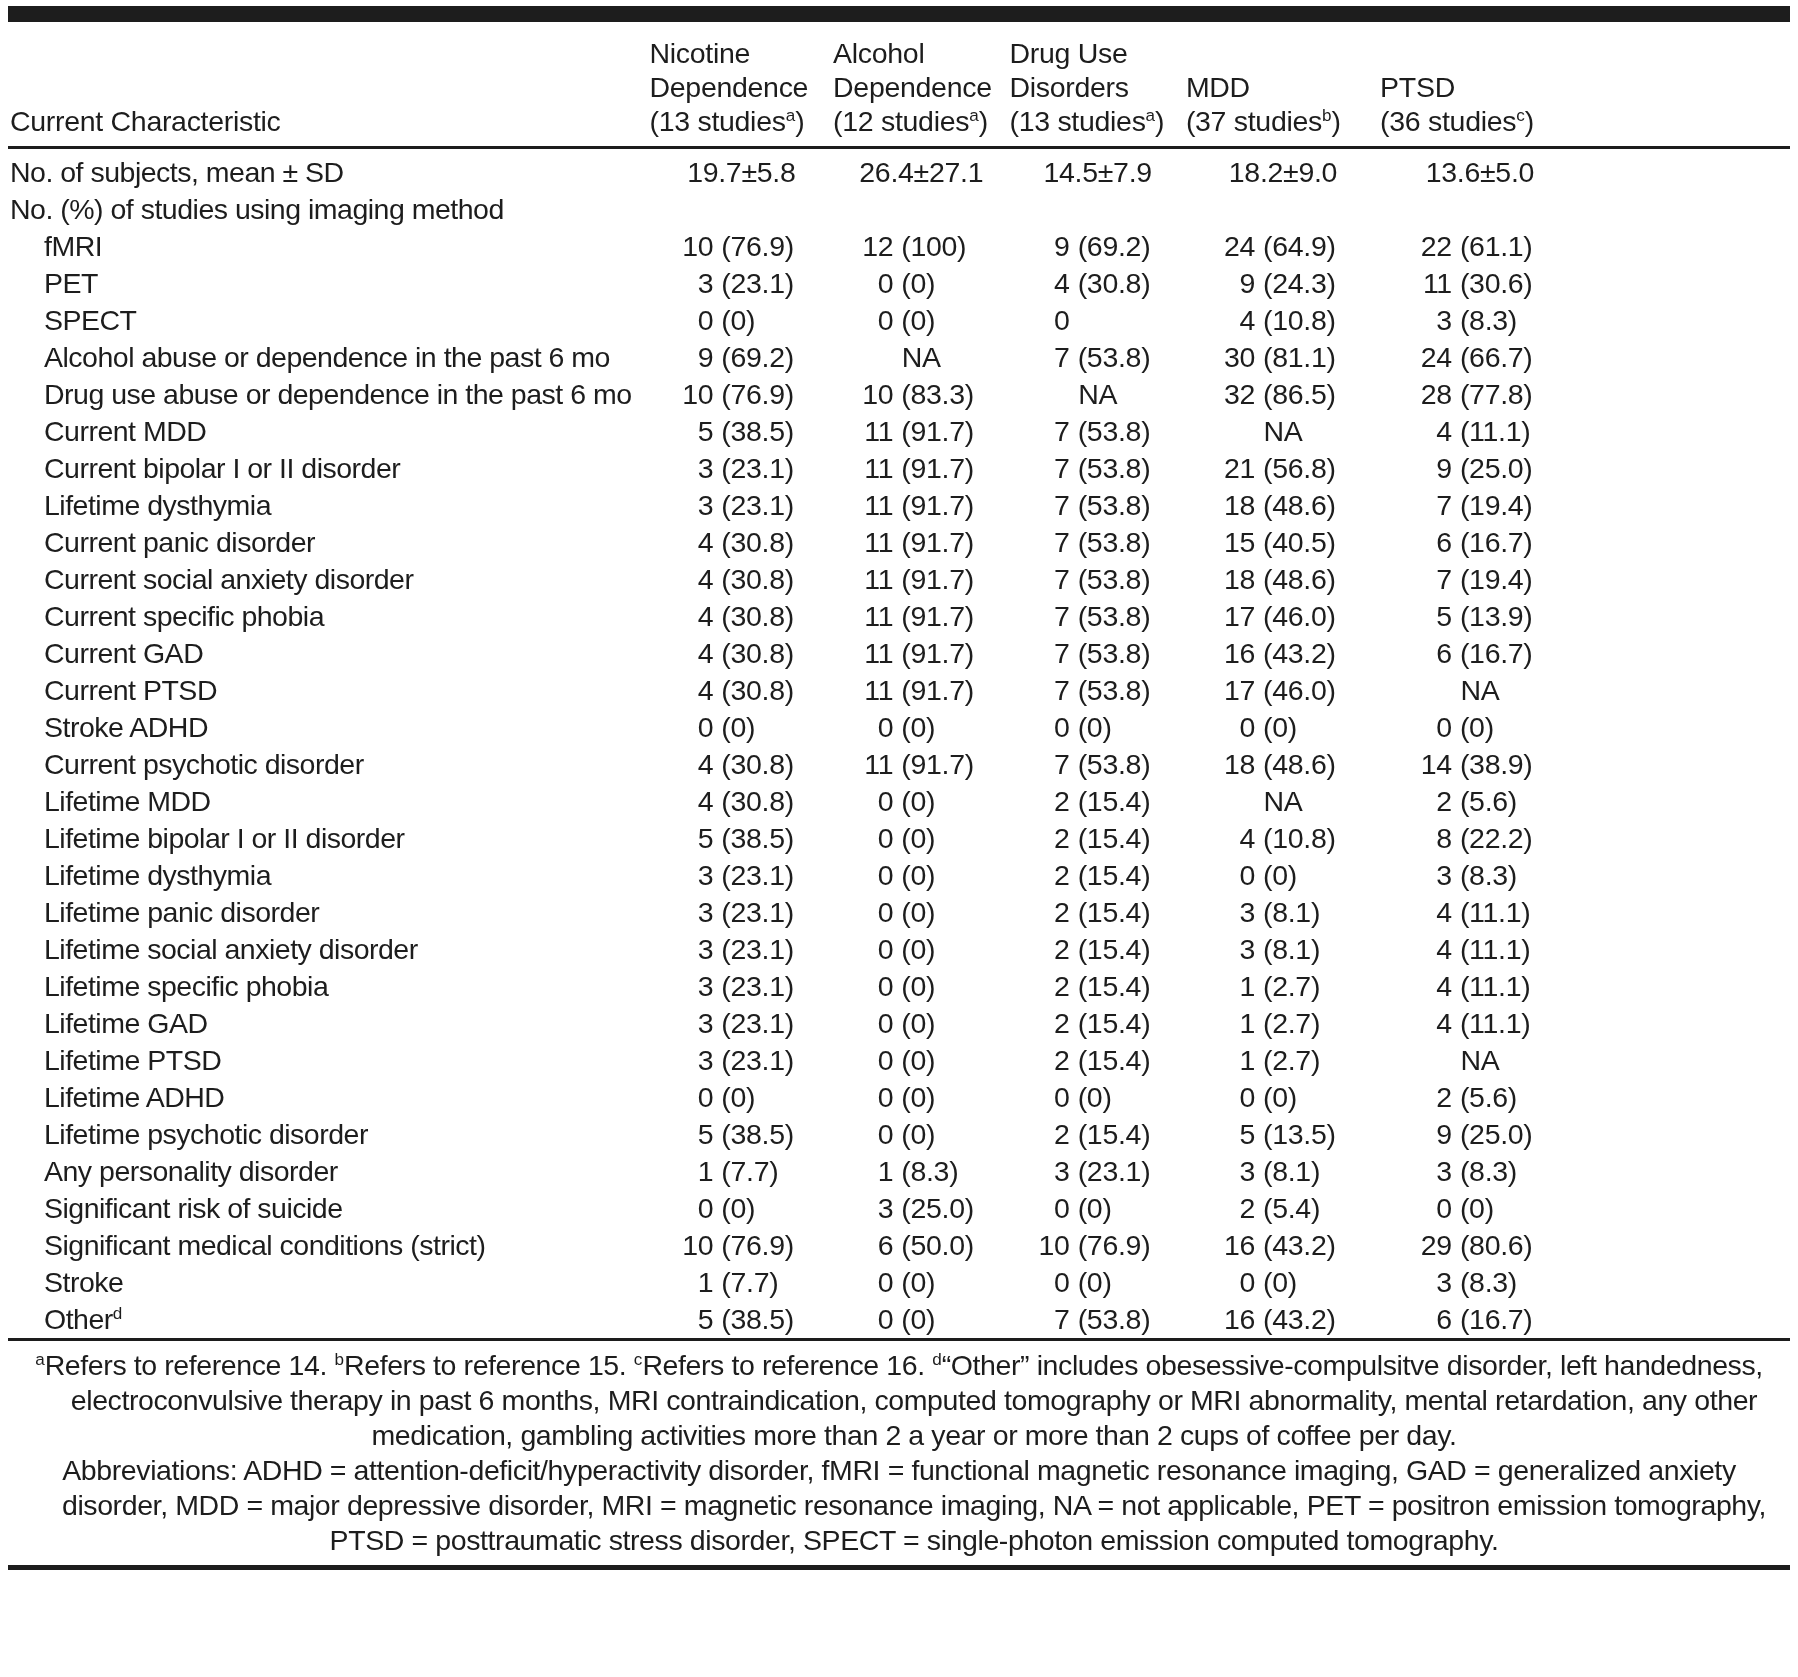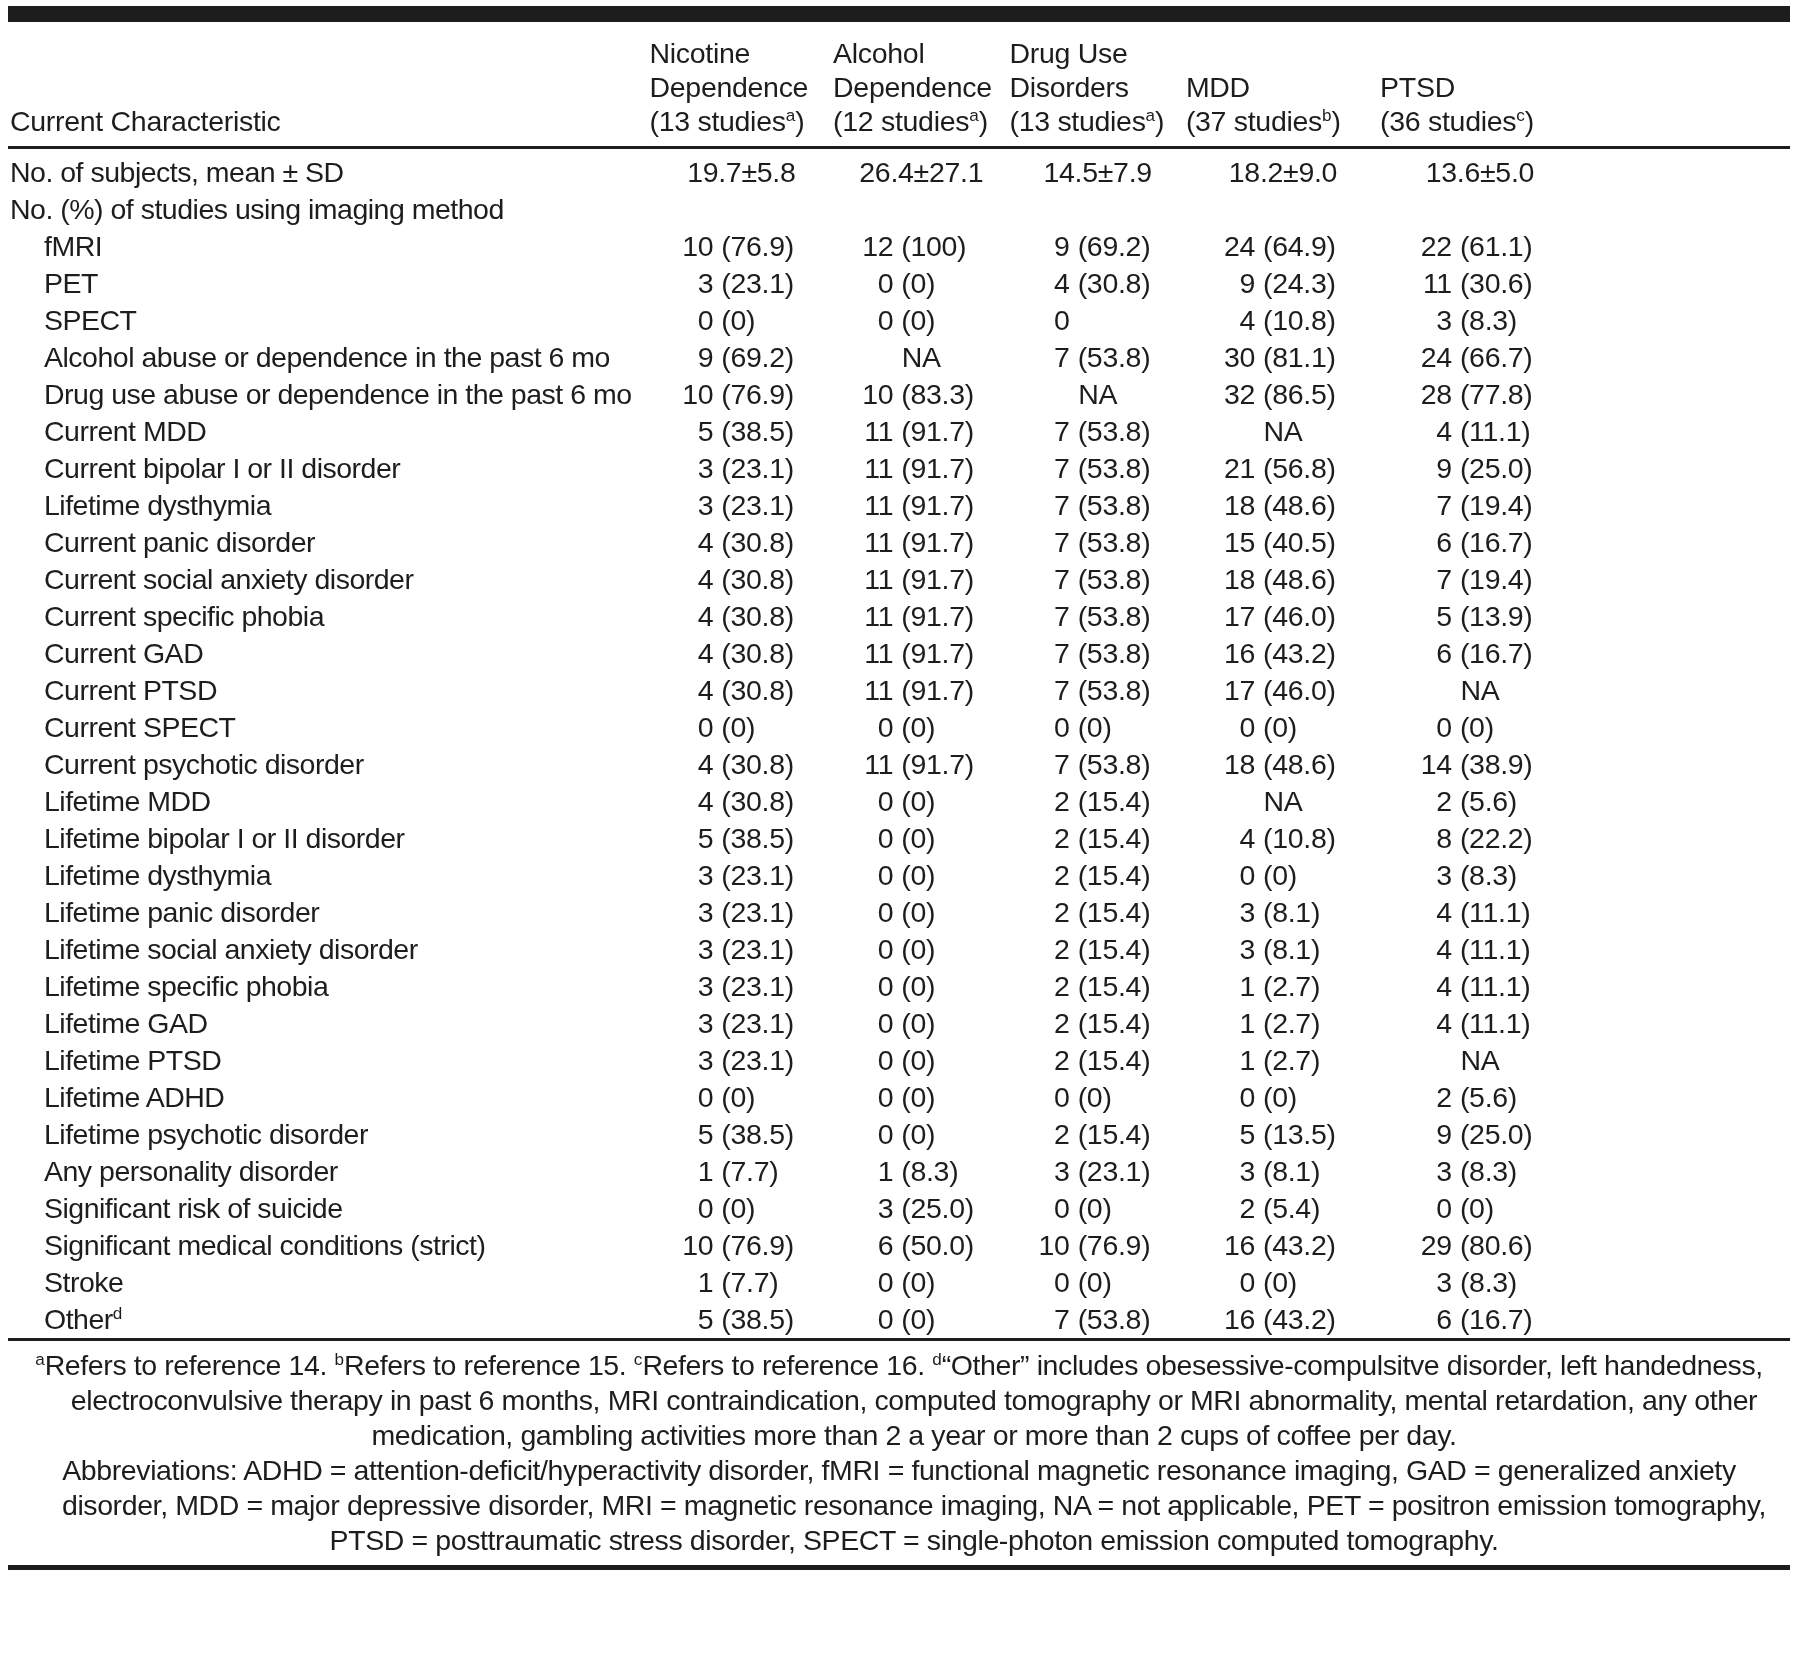--- a/index.html
+++ b/index.html
@@ -372,21 +372,21 @@
               <span class="pct">(53.8)</span>
             </span></td>
           <td class="val"><span class="pair">
               <span class="num">17</span>
               <span class="pct">(46.0)</span>
             </span></td>
           <td class="val"><span class="whole">NA</span></td>
           <td></td>
         </tr>
         <tr>
-          <td class="rowlabel indent">Current SPECT</td>
+          <td class="rowlabel indent">Stroke ADHD</td>
           <td class="val"><span class="pair">
               <span class="num">0</span>
               <span class="pct">(0)</span>
             </span></td>
           <td class="val"><span class="pair">
               <span class="num">0</span>
               <span class="pct">(0)</span>
             </span></td>
           <td class="val"><span class="pair">
               <span class="num">0</span>

